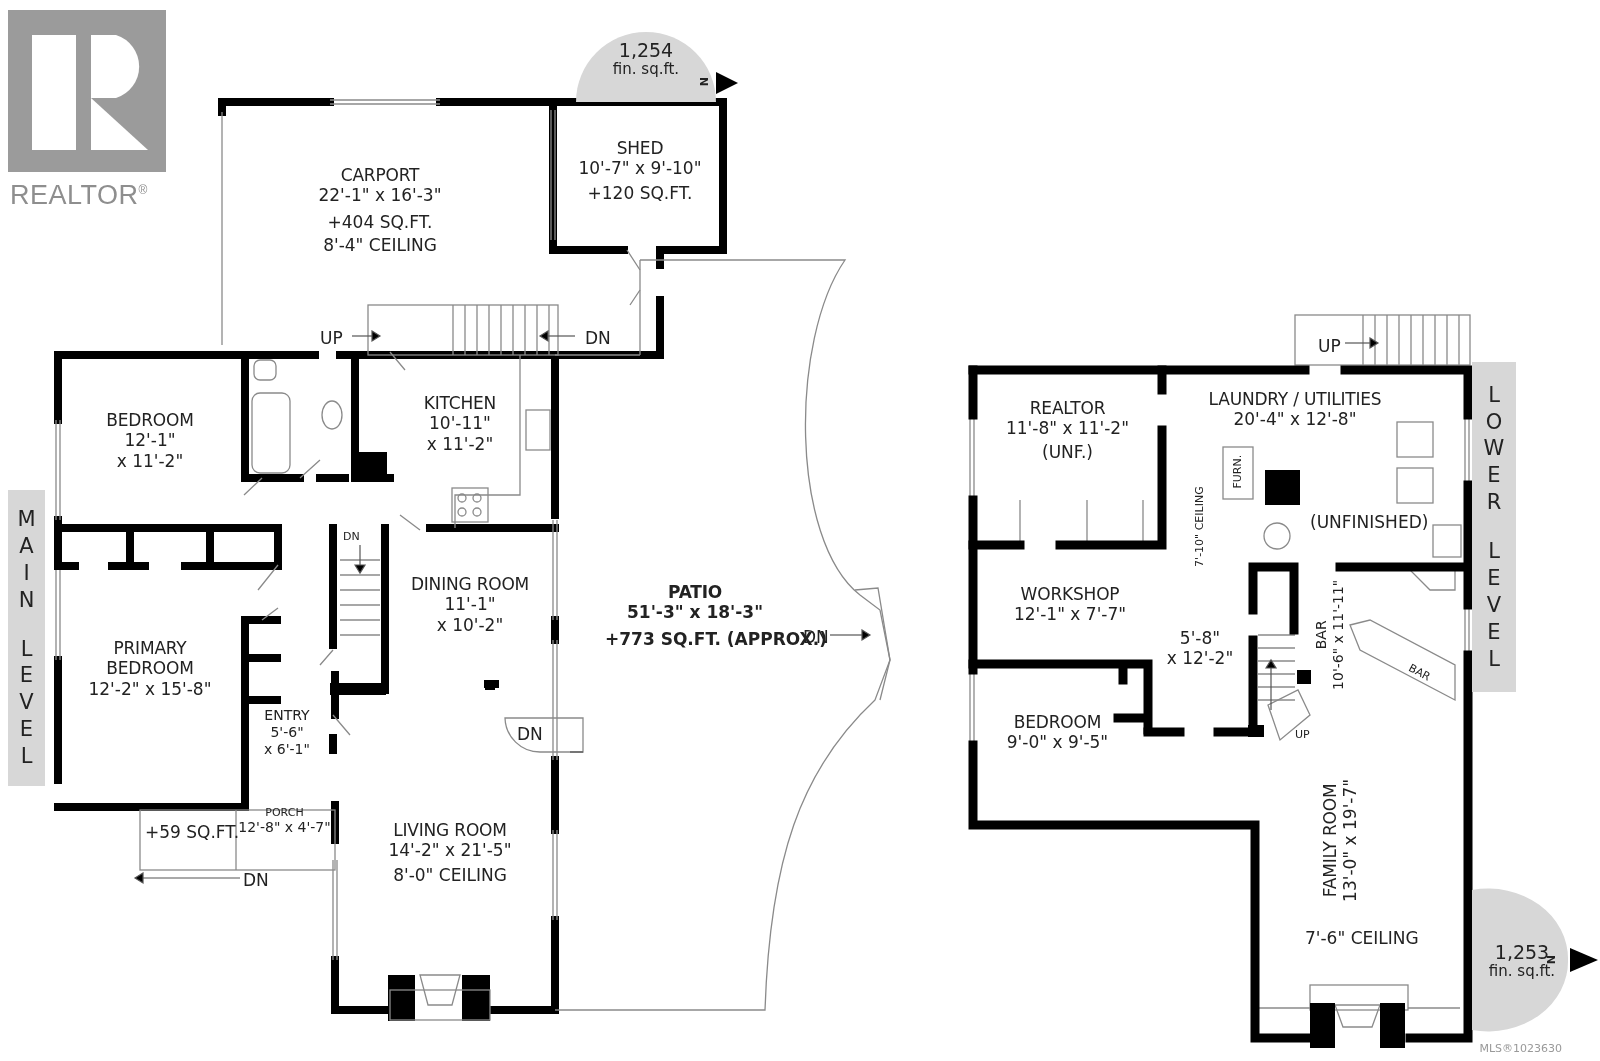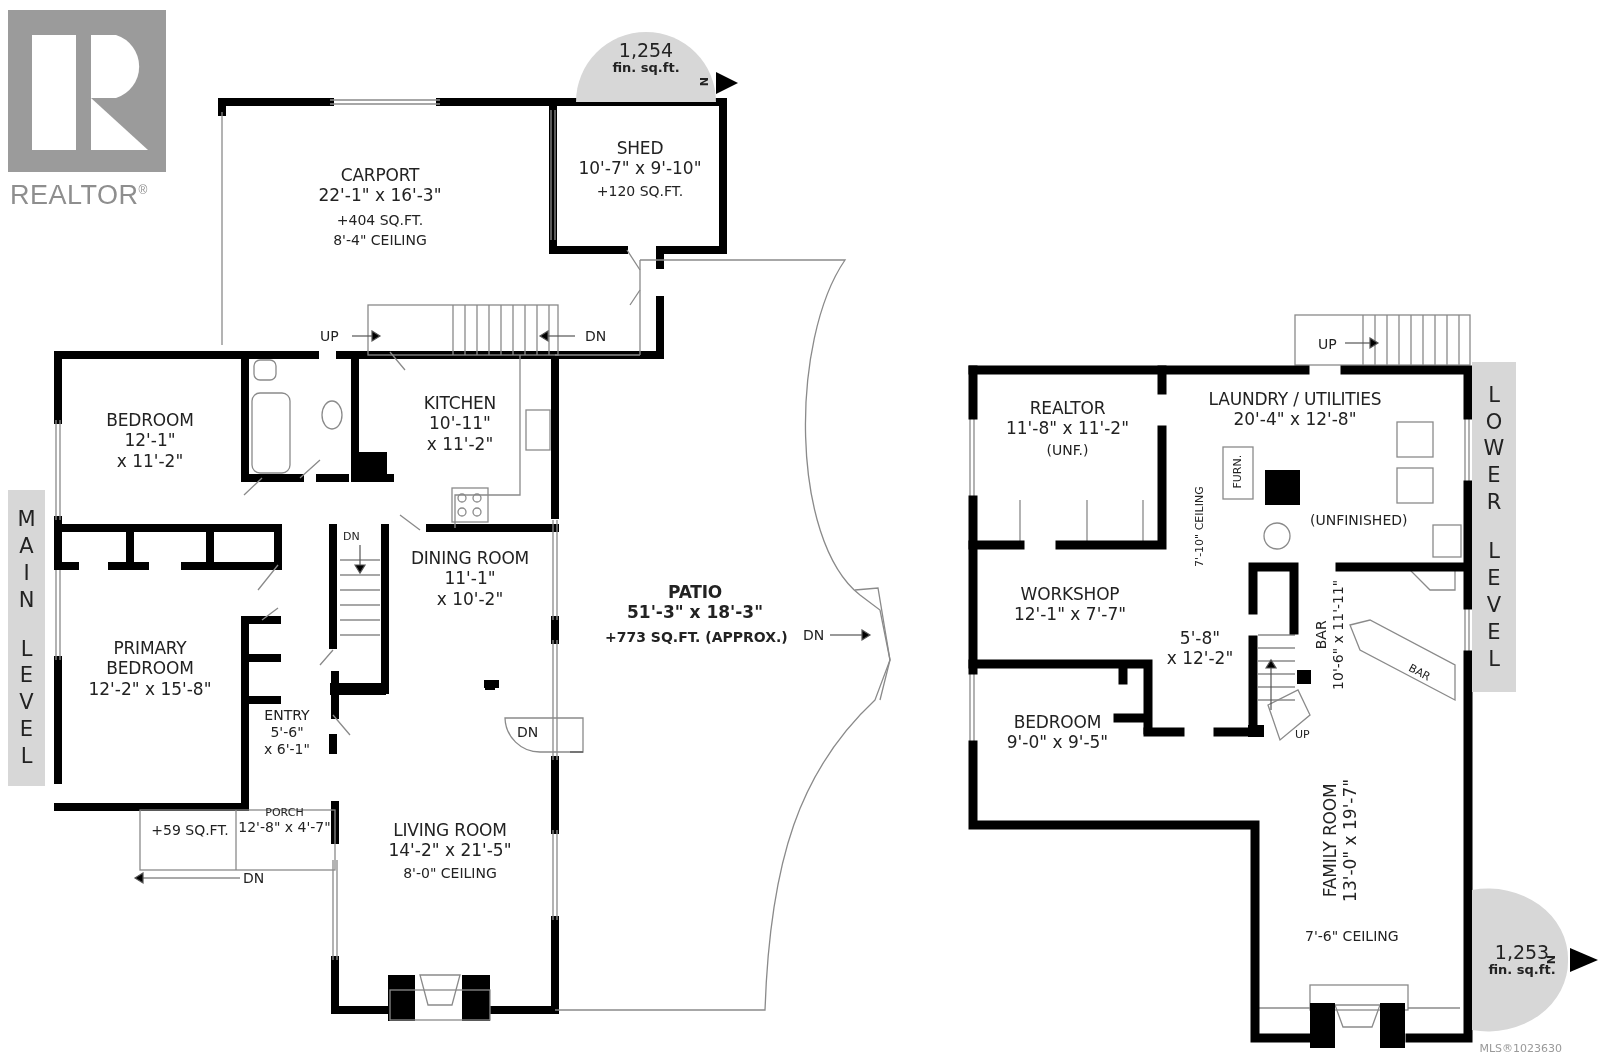--- a/index.html
+++ b/index.html
@@ -2,32 +2,32 @@
 <html><head>
 <meta charset="utf-8">
 <style>
   html, body { margin:0; padding:0; background:#ffffff; }
   body { width:1600px; height:1061px; position:relative; overflow:hidden;
          font-family:"DejaVu Sans", "Liberation Sans", sans-serif; color:#222; }
   svg.plan { position:absolute; left:0; top:0; }
   .lbl { position:absolute; text-align:center; line-height:1.2; color:#222; white-space:nowrap; }
   .rn { font-size:17px; letter-spacing:-0.2px; }
   .dim { font-size:17px; }
-  .sm { font-size:14px; }
+  .sm { font-size:17px; }
   .tiny { font-size:11px; }
   .rot { transform:rotate(-90deg); transform-origin:center; }
   .level-band { position:absolute; background:#d7d7d7; color:#222; display:flex; flex-direction:column;
                 align-items:center; justify-content:center; font-size:21px; line-height:1.28; }
   .level-band span { display:block; }
   .realtor { position:absolute; left:8px; top:10px; width:160px; }
   .realtor .box { position:absolute; left:0; top:0; width:158px; height:162px; background:#9b9b9b; }
   .realtor .word { position:absolute; left:2px; top:170px; font-size:27px; color:#8e8e8e; letter-spacing:0.5px; font-family:"Liberation Sans", sans-serif;text-align:center; }
   .badge-text { position:absolute; text-align:center; color:#222; line-height:1.1; }
   .badge-text .n { font-size:19px; }
-  .badge-text .u { font-size:13px;font-weight:bold; }
+  .badge-text .u { font-size:15px; }
   .mls { position:absolute; right:38px; bottom:6px; font-size:11px; color:#999; }
 </style>
 </head>
 <body>
 
 <svg class="plan" width="1600" height="1061" viewBox="0 0 1600 1061">
   <g fill="none" stroke="#000" stroke-width="8" stroke-linecap="square">
 
     <path d="M222 102 H330 M440 102 H545"></path>
     <path d="M222 102 V112"></path>
@@ -244,21 +244,21 @@
 <div class="lbl" style="left:90px; top:410px; width:120px;">
   <div class="rn">BEDROOM</div>
   <div class="dim">12'-1"</div>
   <div class="dim">x 11'-2"</div>
 </div>
 <div class="lbl" style="left:400px; top:393px; width:120px;">
   <div class="rn">KITCHEN</div>
   <div class="dim">10'-11"</div>
   <div class="dim">x 11'-2"</div>
 </div>
-<div class="lbl" style="left:395px; top:548px; width:150px;text-align:center;">
+<div class="lbl" style="left:395px; top:574px; width:150px;text-align:center;">
   <div class="rn">DINING ROOM</div>
   <div class="dim">11'-1"</div>
   <div class="dim">x 10'-2"</div>
 </div>
 <div class="lbl" style="left:85px; top:638px; width:130px;">
   <div class="rn">PRIMARY</div>
   <div class="rn">BEDROOM</div>
   <div class="dim">12'-2" x 15'-8"</div>
 </div>
 <div class="lbl" style="left:252px; top:707px; width:70px;">

